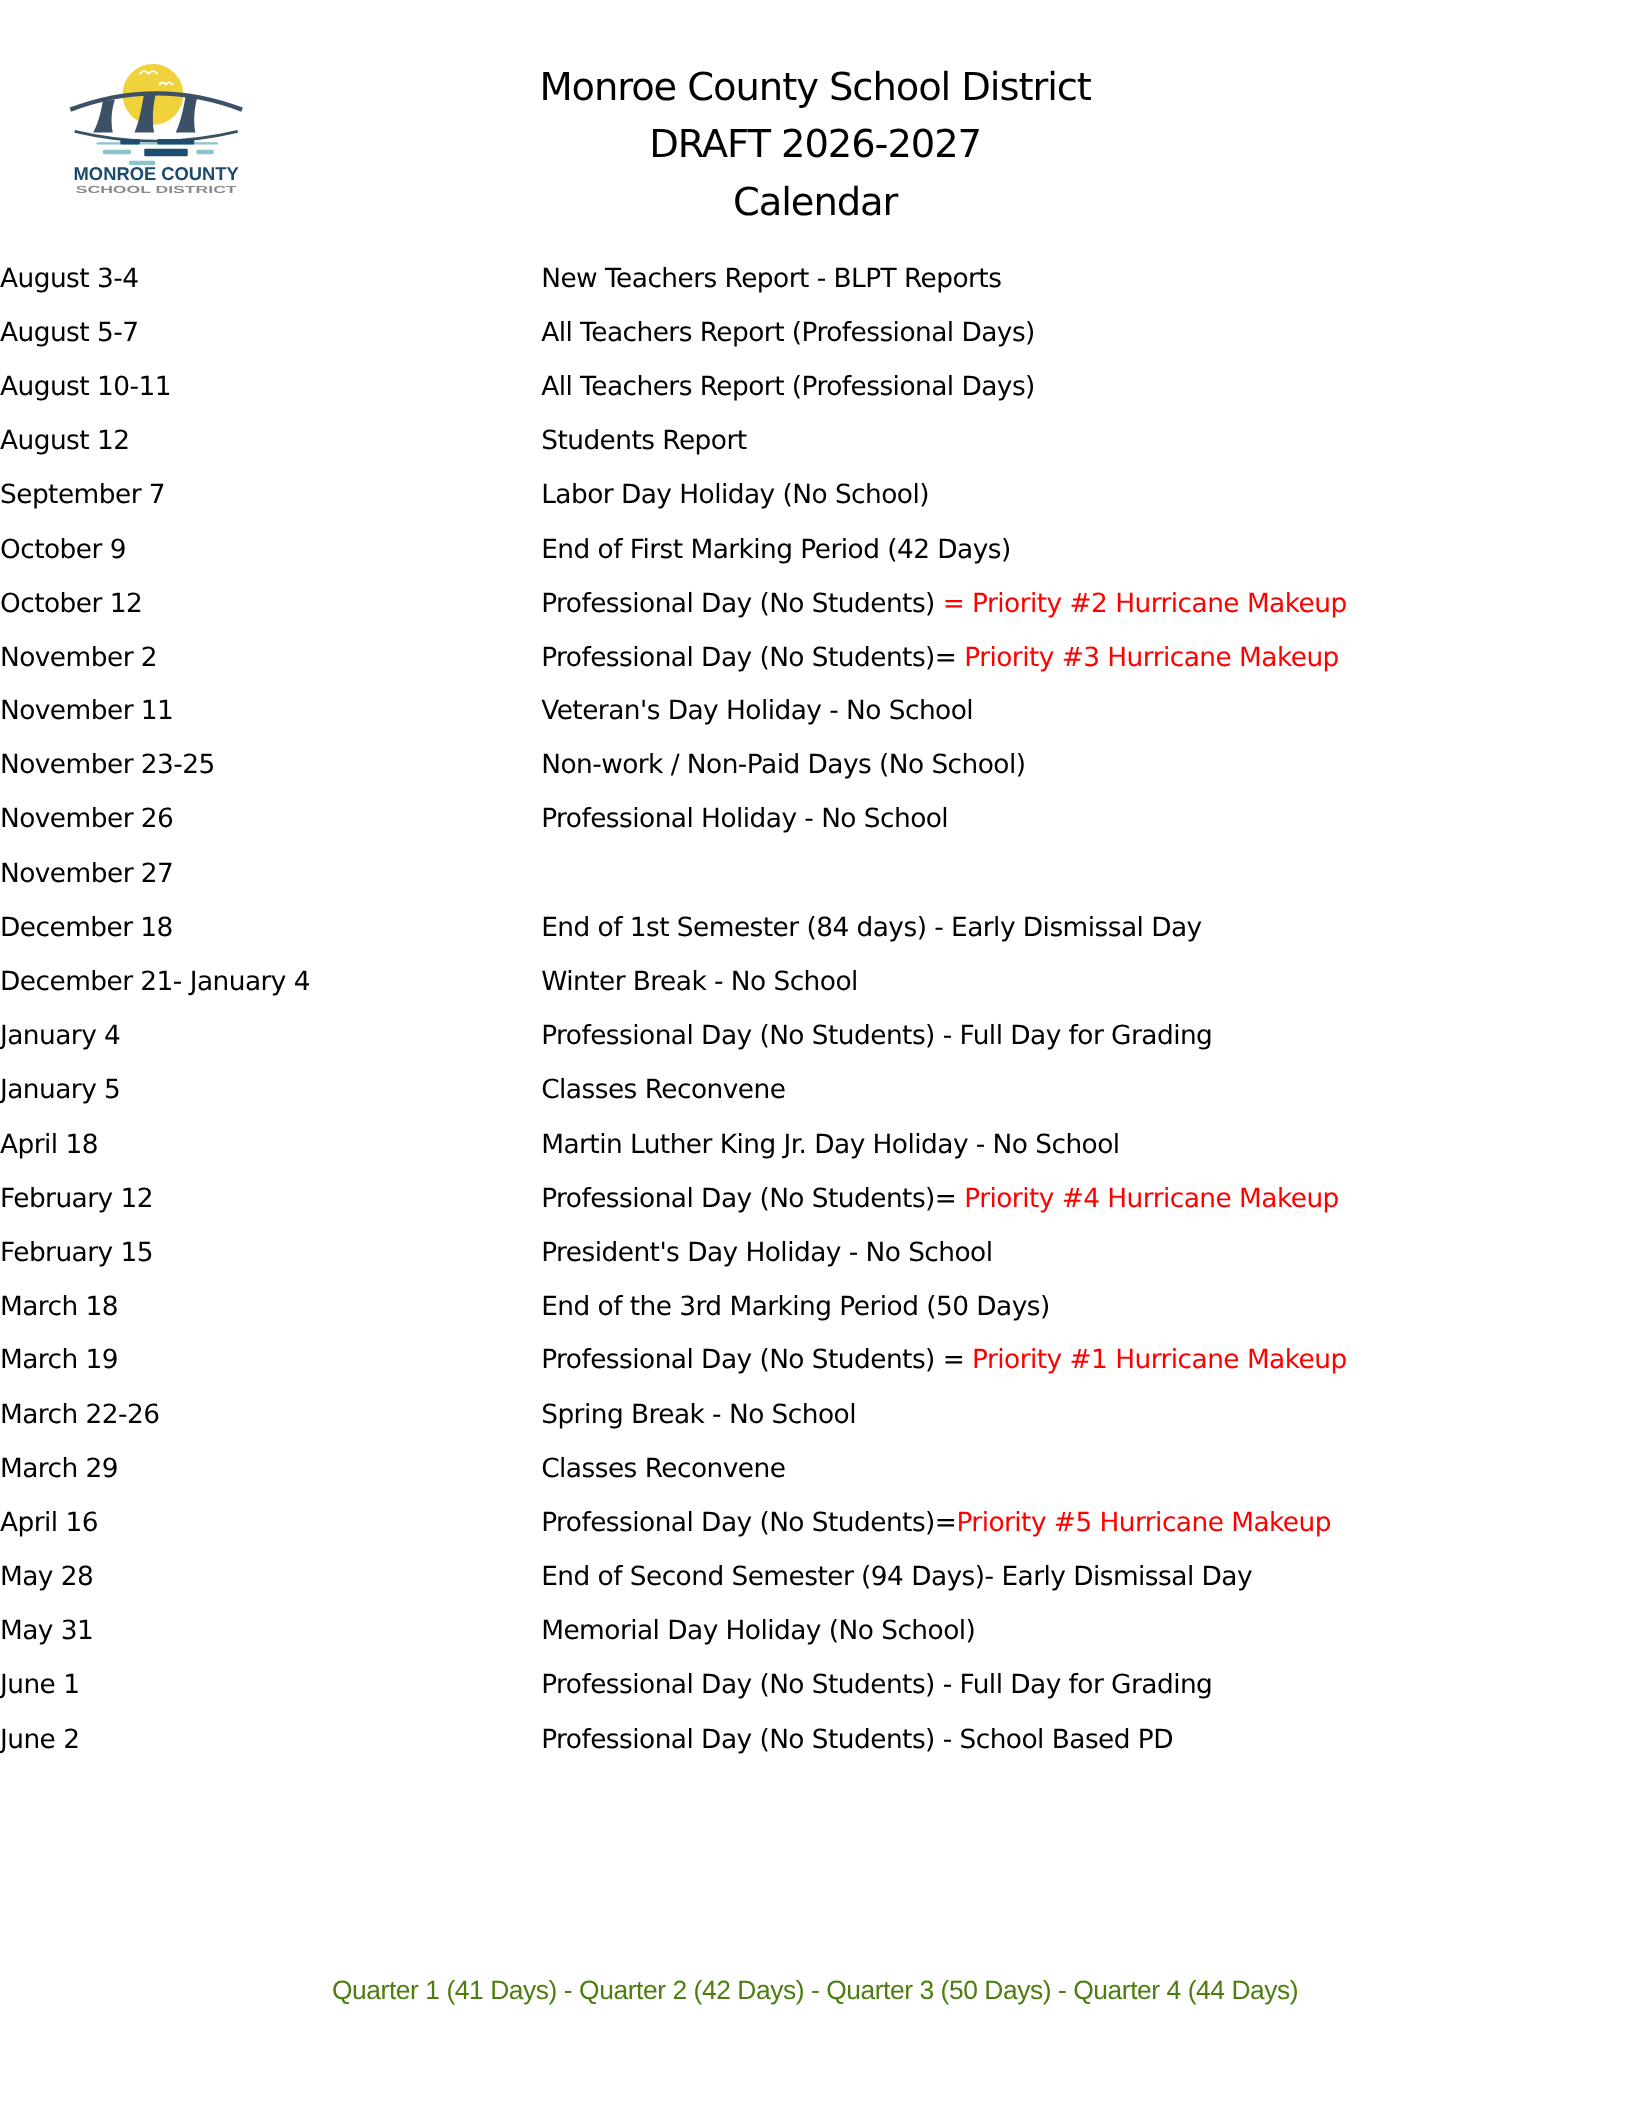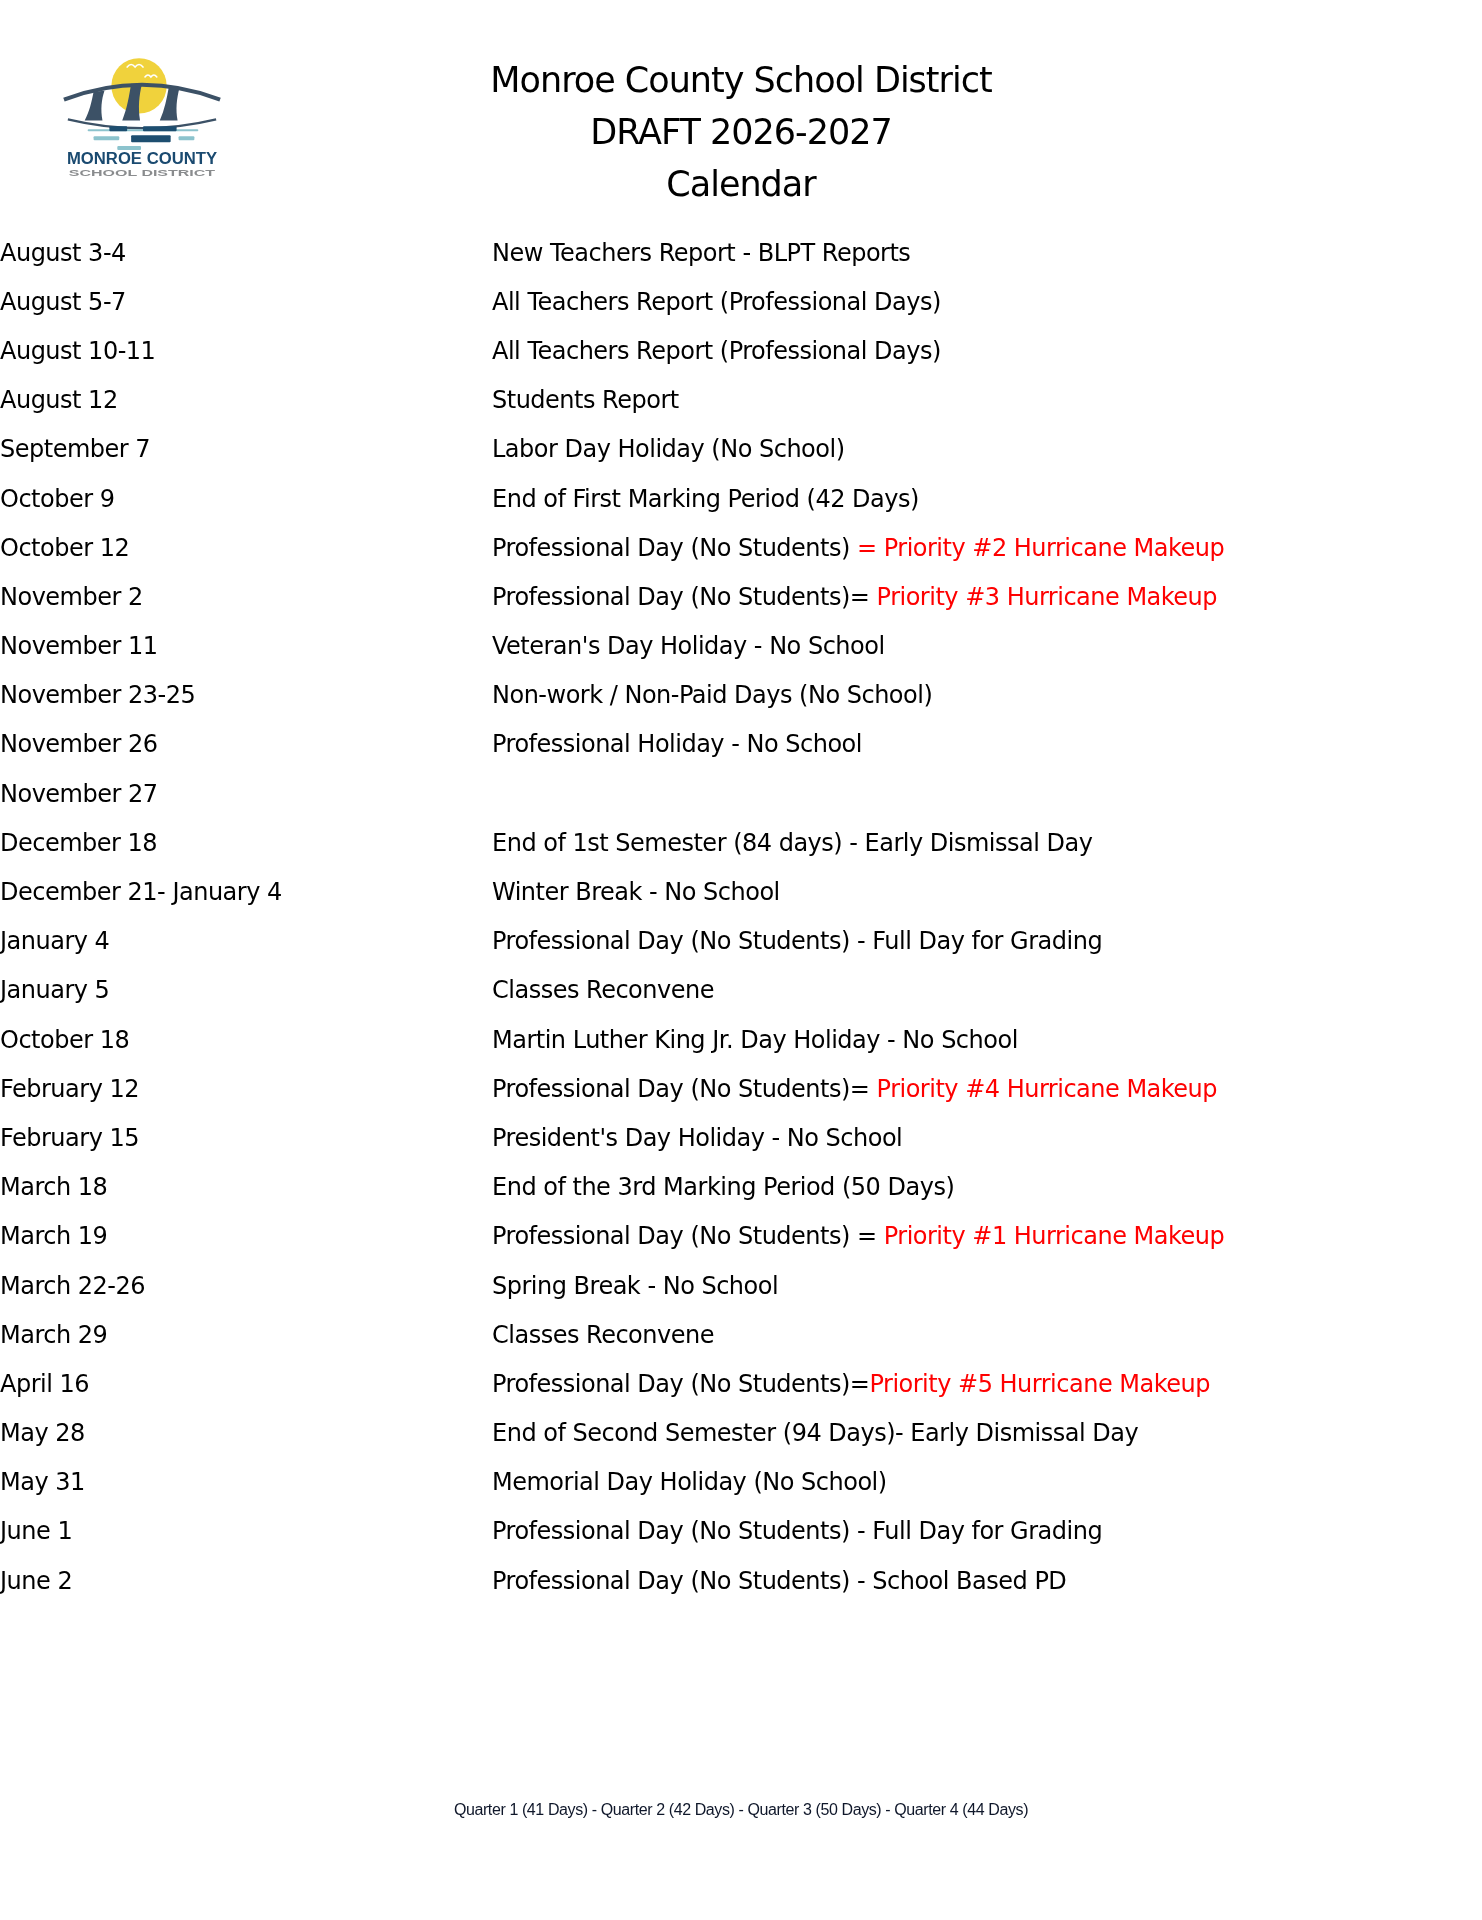--- a/index.html
+++ b/index.html
@@ -34,21 +34,21 @@
   .calendar{position:absolute;top:228px;left:0;width:100%;}
   .cal-row{display:flex;align-items:center;height:49.2px;font-size:24px;letter-spacing:-0.5px;}
   .cal-date{width:478px;flex:0 0 478px;white-space:nowrap;}
   .cal-event{margin-left:14px;white-space:nowrap;}
   .highlight{color:var(--highlight_red,#fe0000);}
 
   
   .footer{
     position:absolute;top:1796px;left:0;width:100%;
     text-align:center;font-family:"Liberation Sans",sans-serif;
-    font-size:16px;line-height:28px;letter-spacing:-0.4px;color:#0f172a;
+    font-size:24px;line-height:28px;letter-spacing:-0.4px;color:#4d7c0f;
   }
 </style>
 </head>
 <body>
 
 <div class="page">
 
   <div class="logo">
     <svg viewBox="0 0 170 135">
 
@@ -164,21 +164,21 @@
       <div class="cal-date">January 4</div>
       <div class="cal-event"><span>Professional Day (No Students) - Full Day for Grading</span></div>
     </div>
 
     <div class="cal-row">
       <div class="cal-date">January 5</div>
       <div class="cal-event"><span>Classes Reconvene</span></div>
     </div>
 
     <div class="cal-row">
-      <div class="cal-date">October 18</div>
+      <div class="cal-date">April 18</div>
       <div class="cal-event"><span>Martin Luther King Jr. Day Holiday - No School</span></div>
     </div>
 
     <div class="cal-row">
       <div class="cal-date">February 12</div>
       <div class="cal-event"><span>Professional Day (No Students)= </span><span class="highlight">Priority #4 Hurricane Makeup</span></div>
     </div>
 
     <div class="cal-row">
       <div class="cal-date">February 15</div>

